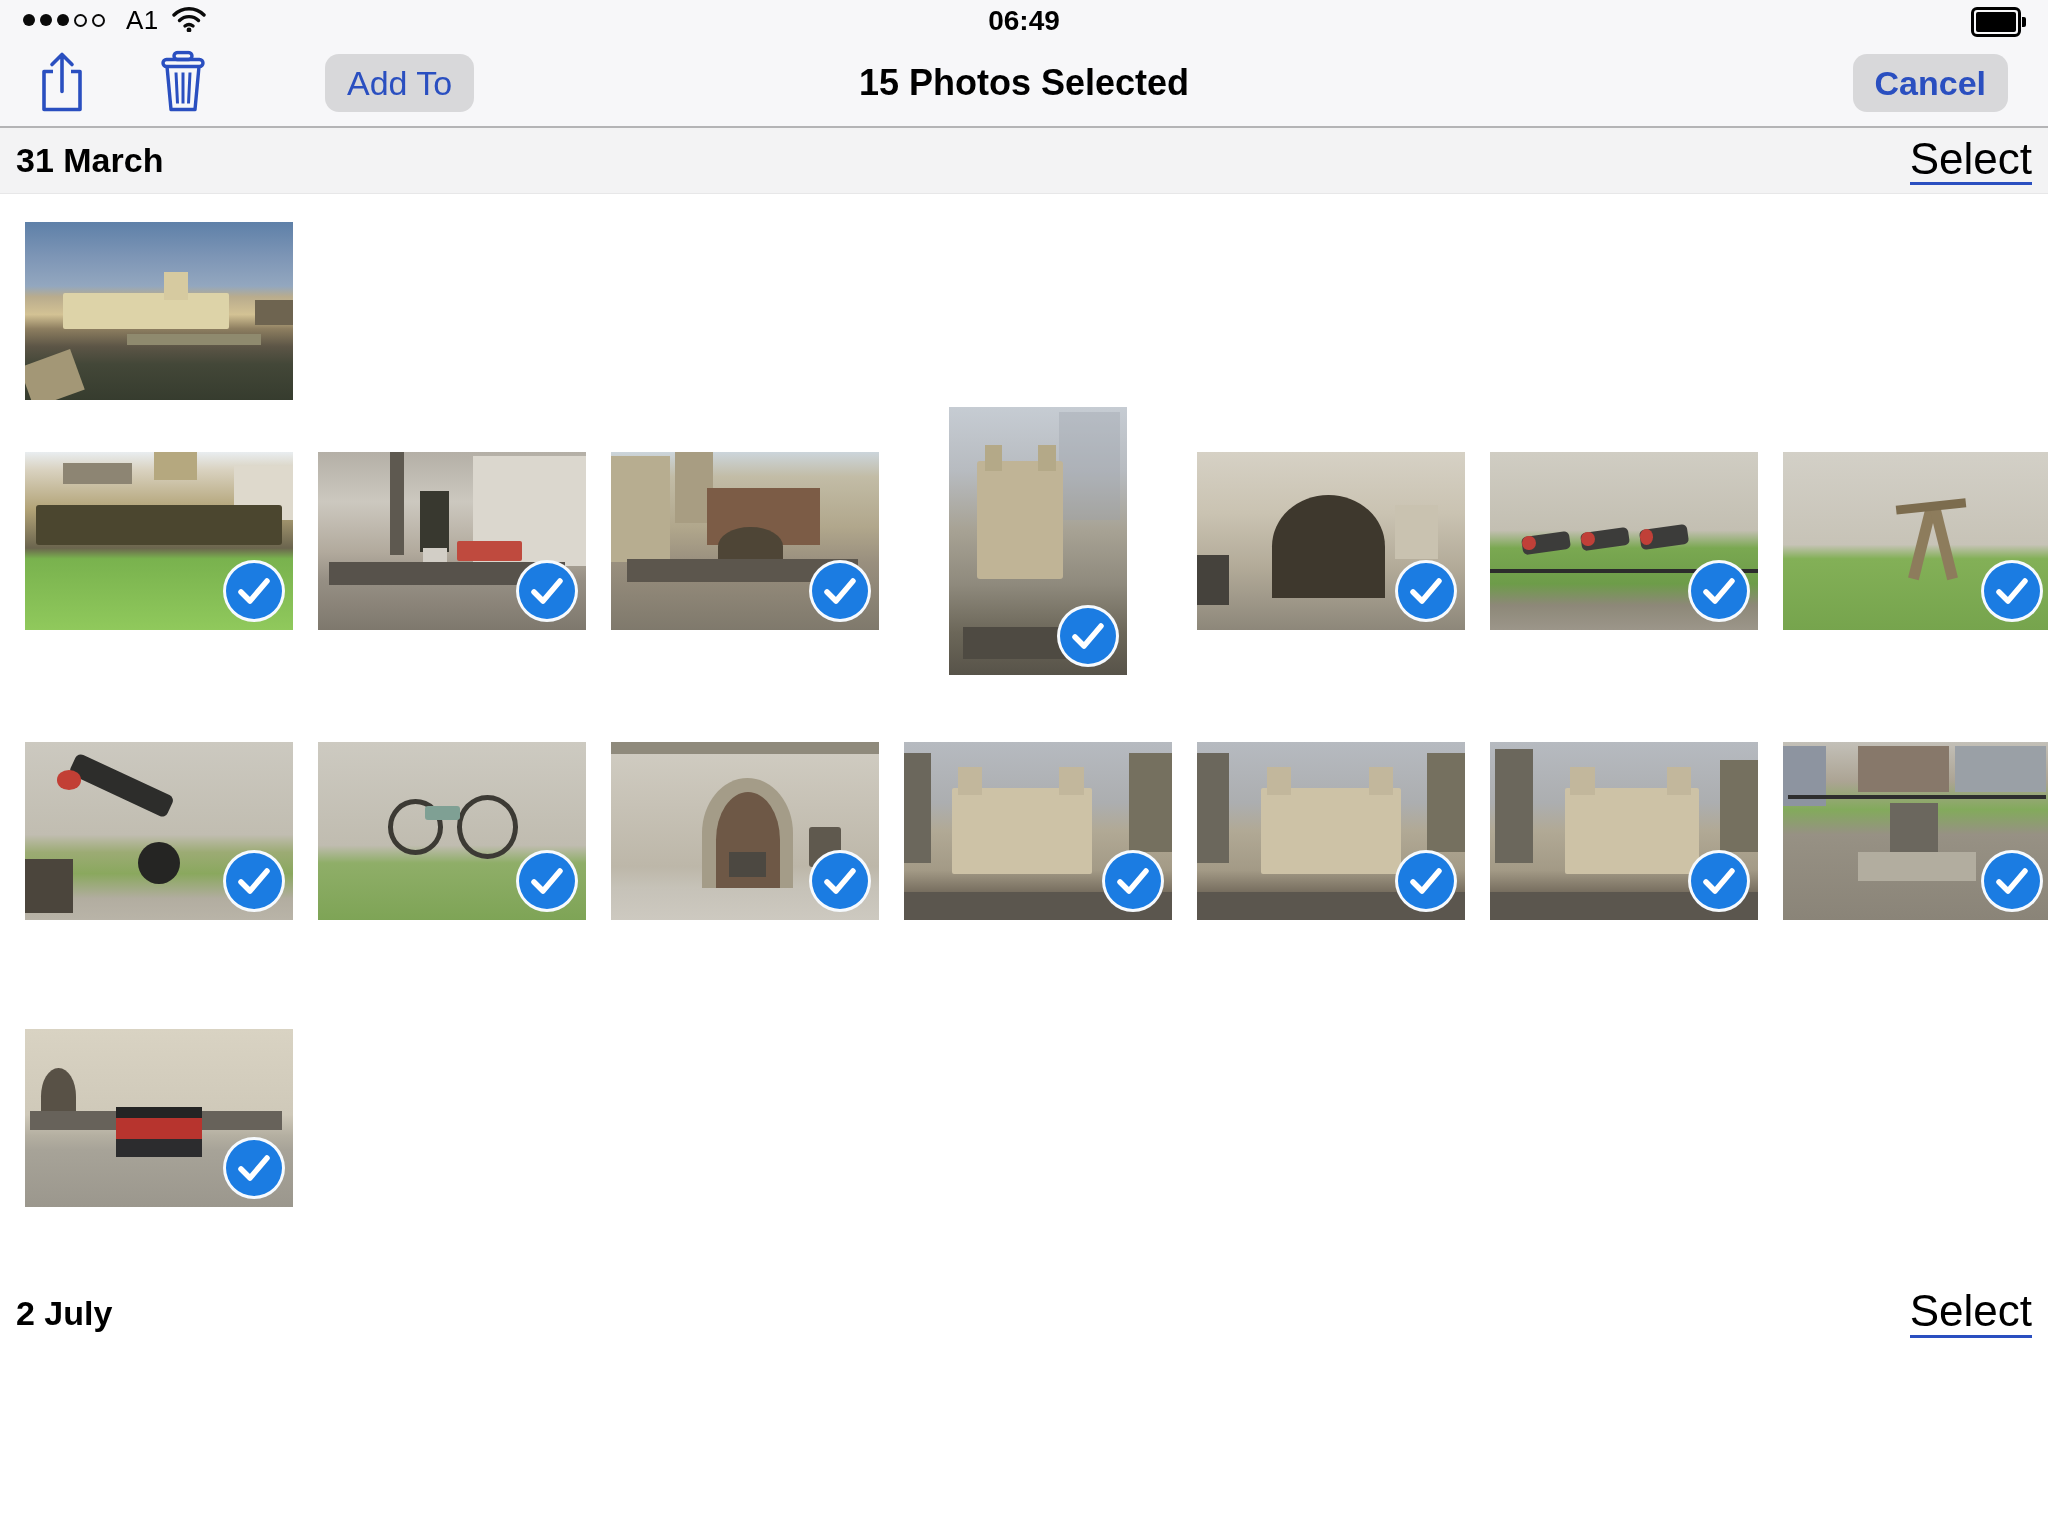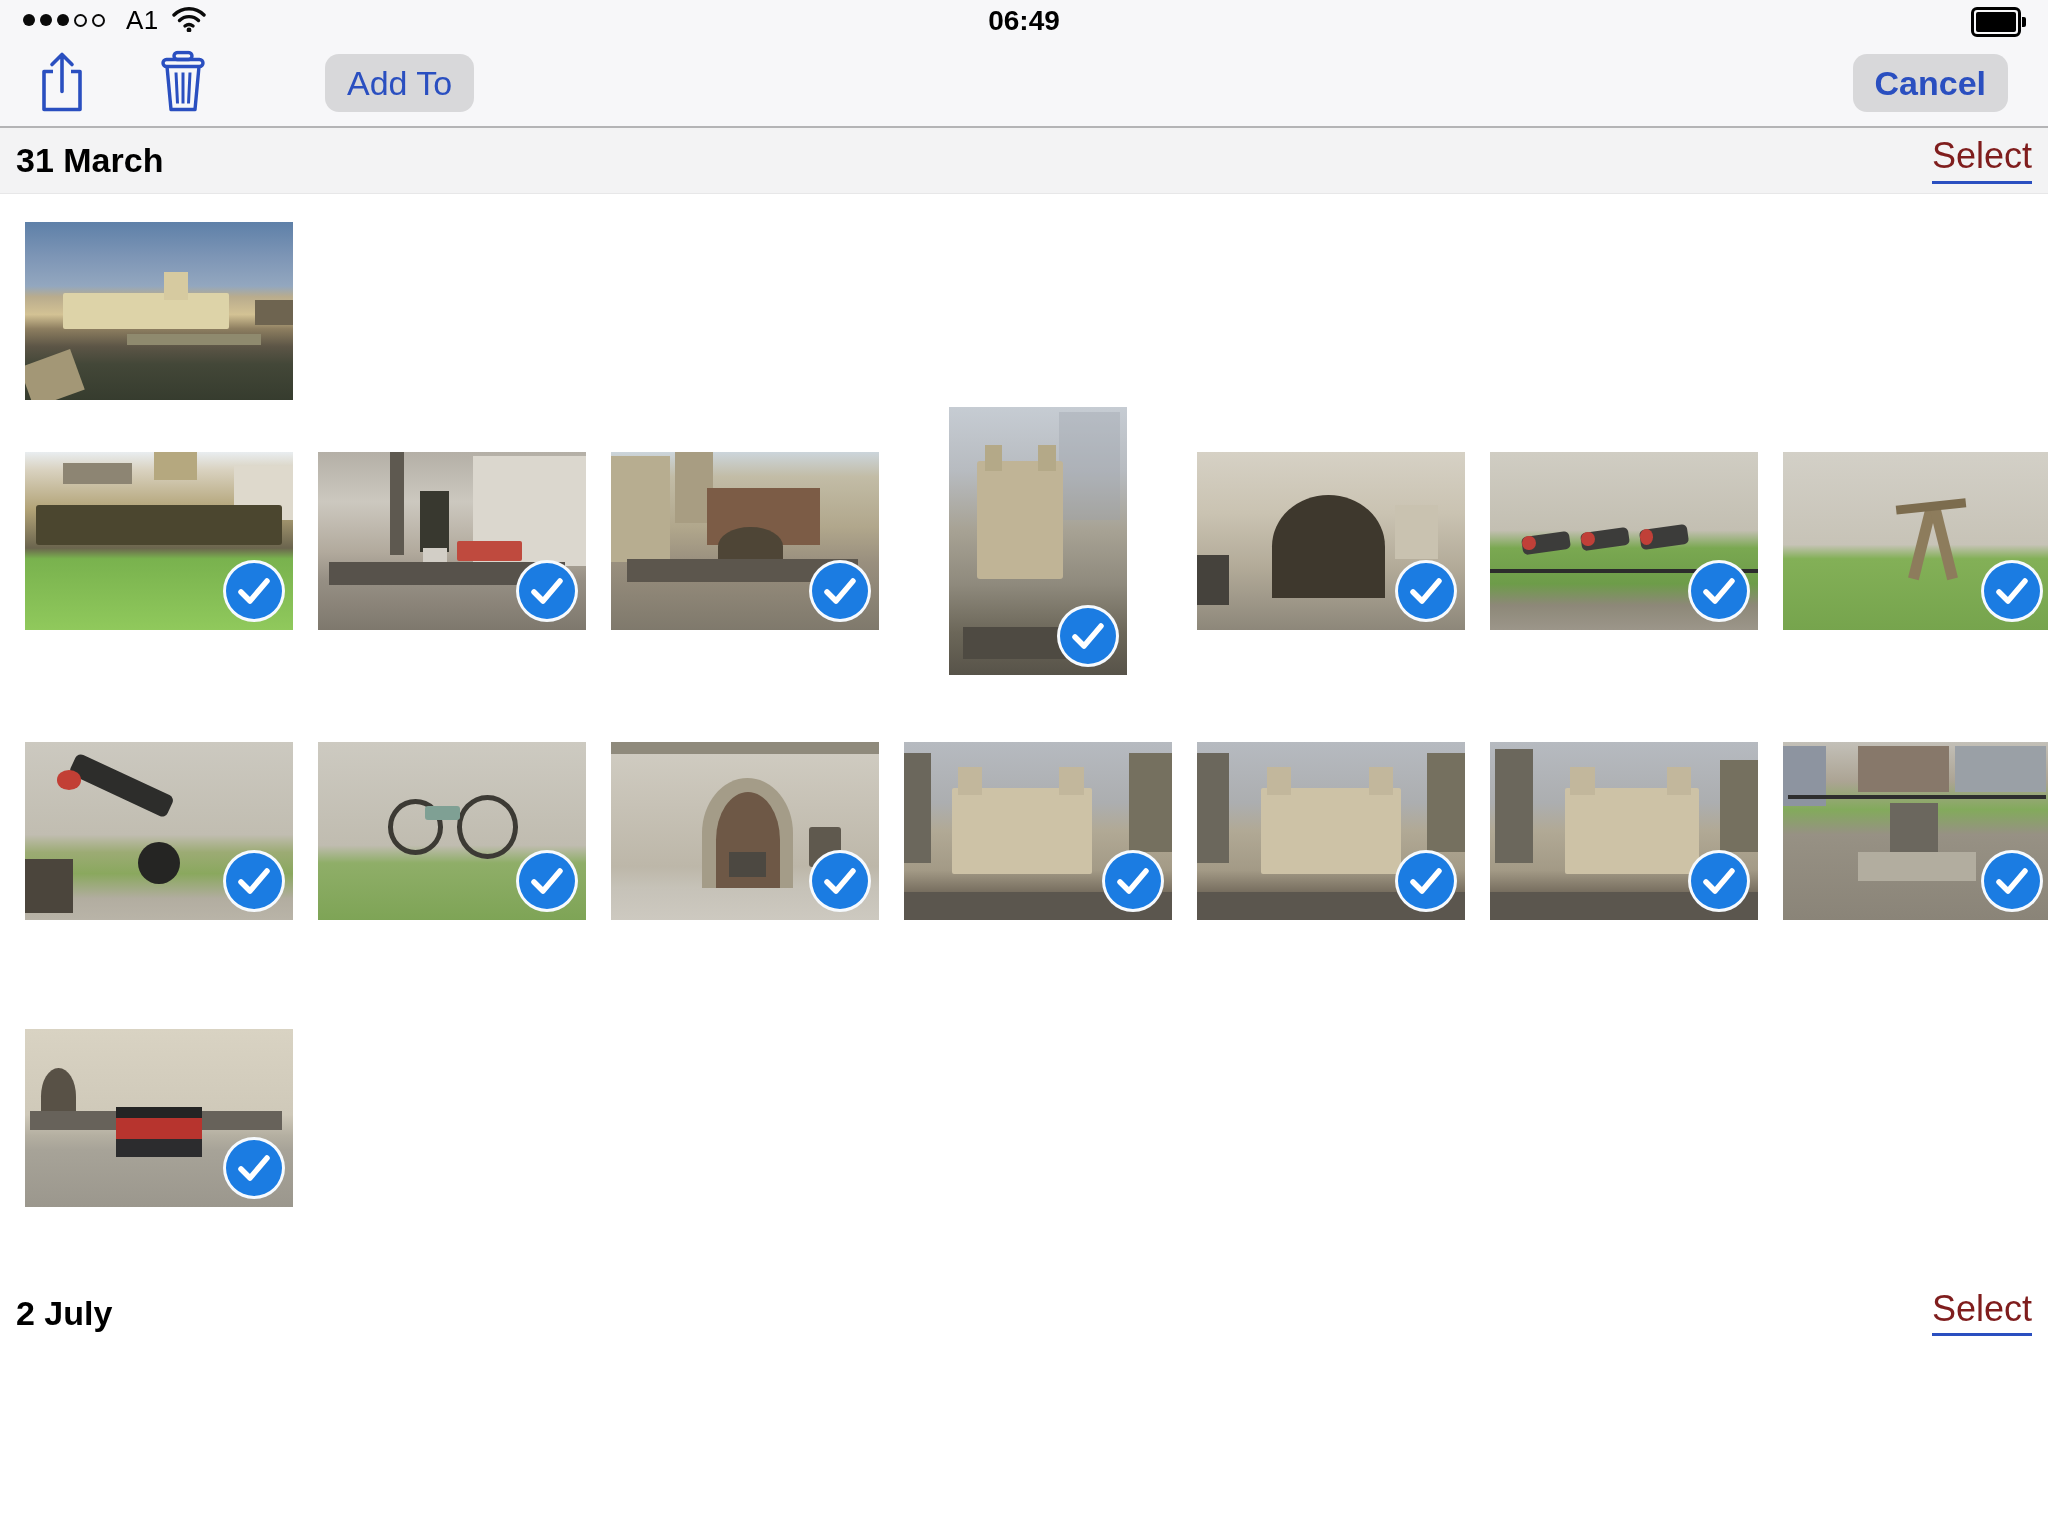--- a/index.html
+++ b/index.html
@@ -30,22 +30,22 @@
   .pill.addto{left:325px;font-weight:400;}
   .pill.cancel{right:40px;font-weight:700;}
   .tb-title{position:absolute;left:50%;top:50%;transform:translate(-50%,-50%);
             font-size:36px;font-weight:700;white-space:nowrap;}
   
   .content{position:absolute;top:128px;left:0;width:100%;}
   .section-header{display:flex;justify-content:space-between;align-items:center;
                   height:66px;padding:0 16px;box-sizing:border-box;}
   .section-header.band{background:#f3f3f4;border-bottom:1px solid #e7e7e8;}
   .section-date{font-size:34px;font-weight:700;}
-  .section-link{font-size:36px;color:#7f1d1d;text-decoration:none;border-bottom:3px solid #2a4fc0;
-                padding-bottom:6px;cursor:pointer;line-height:1.05;}
+  .section-link{font-size:44px;color:#000000;text-decoration:none;border-bottom:3px solid #2a4fc0;
+                padding-bottom:0;cursor:pointer;line-height:1.05;}
   .grid-row{display:flex;align-items:center;padding-left:25px;box-sizing:border-box;}
   .cell{width:268px;margin-right:25px;flex:0 0 auto;display:flex;justify-content:center;align-items:center;}
   .photo{position:relative;overflow:hidden;cursor:pointer;}
   .photo.landscape{width:268px;height:178px;}
   .photo.portrait{width:178px;height:268px;}
   .obj{position:absolute;}
   .badge{position:absolute;right:8px;bottom:8px;width:56px;height:56px;border-radius:50%;
          background:#1b7ce2;border:3px solid rgba(255,255,255,.96);box-sizing:content-box;
          display:flex;align-items:center;justify-content:center;}
 </style>
@@ -93,20 +93,21 @@
       <span>
         <svg width="46" height="62" viewBox="0 0 46 62">
           <rect x="14" y="2" width="18" height="7" rx="3.5" fill="none" stroke="#2a4fc0" stroke-width="3.4"></rect>
           <rect x="3" y="9" width="40" height="7" rx="3.5" fill="none" stroke="#2a4fc0" stroke-width="3.4"></rect>
           <path d="M7 16 L11 59 H35 L39 16" fill="none" stroke="#2a4fc0" stroke-width="3.4" stroke-linejoin="round"></path>
           <path d="M16 22 L17.5 53 M23 22 V53 M30 22 L28.5 53" fill="none" stroke="#2a4fc0" stroke-width="3"></path>
         </svg>
       </span>
     </button>
     <button class="pill addto">Add To</button>
+    <div class="tb-title">15 Photos Selected</div>
     <button class="pill cancel">Cancel</button>
   </div>
 
   <div class="content" id="content">
       <div class="section-header band" style="margin-top: 0px;">
         <span class="section-date">31 March</span>
         <a class="section-link">Select</a>
       </div>
       <div class="grid-row" style="margin-top: 28px; height: 178px;">
         <div class="cell">

